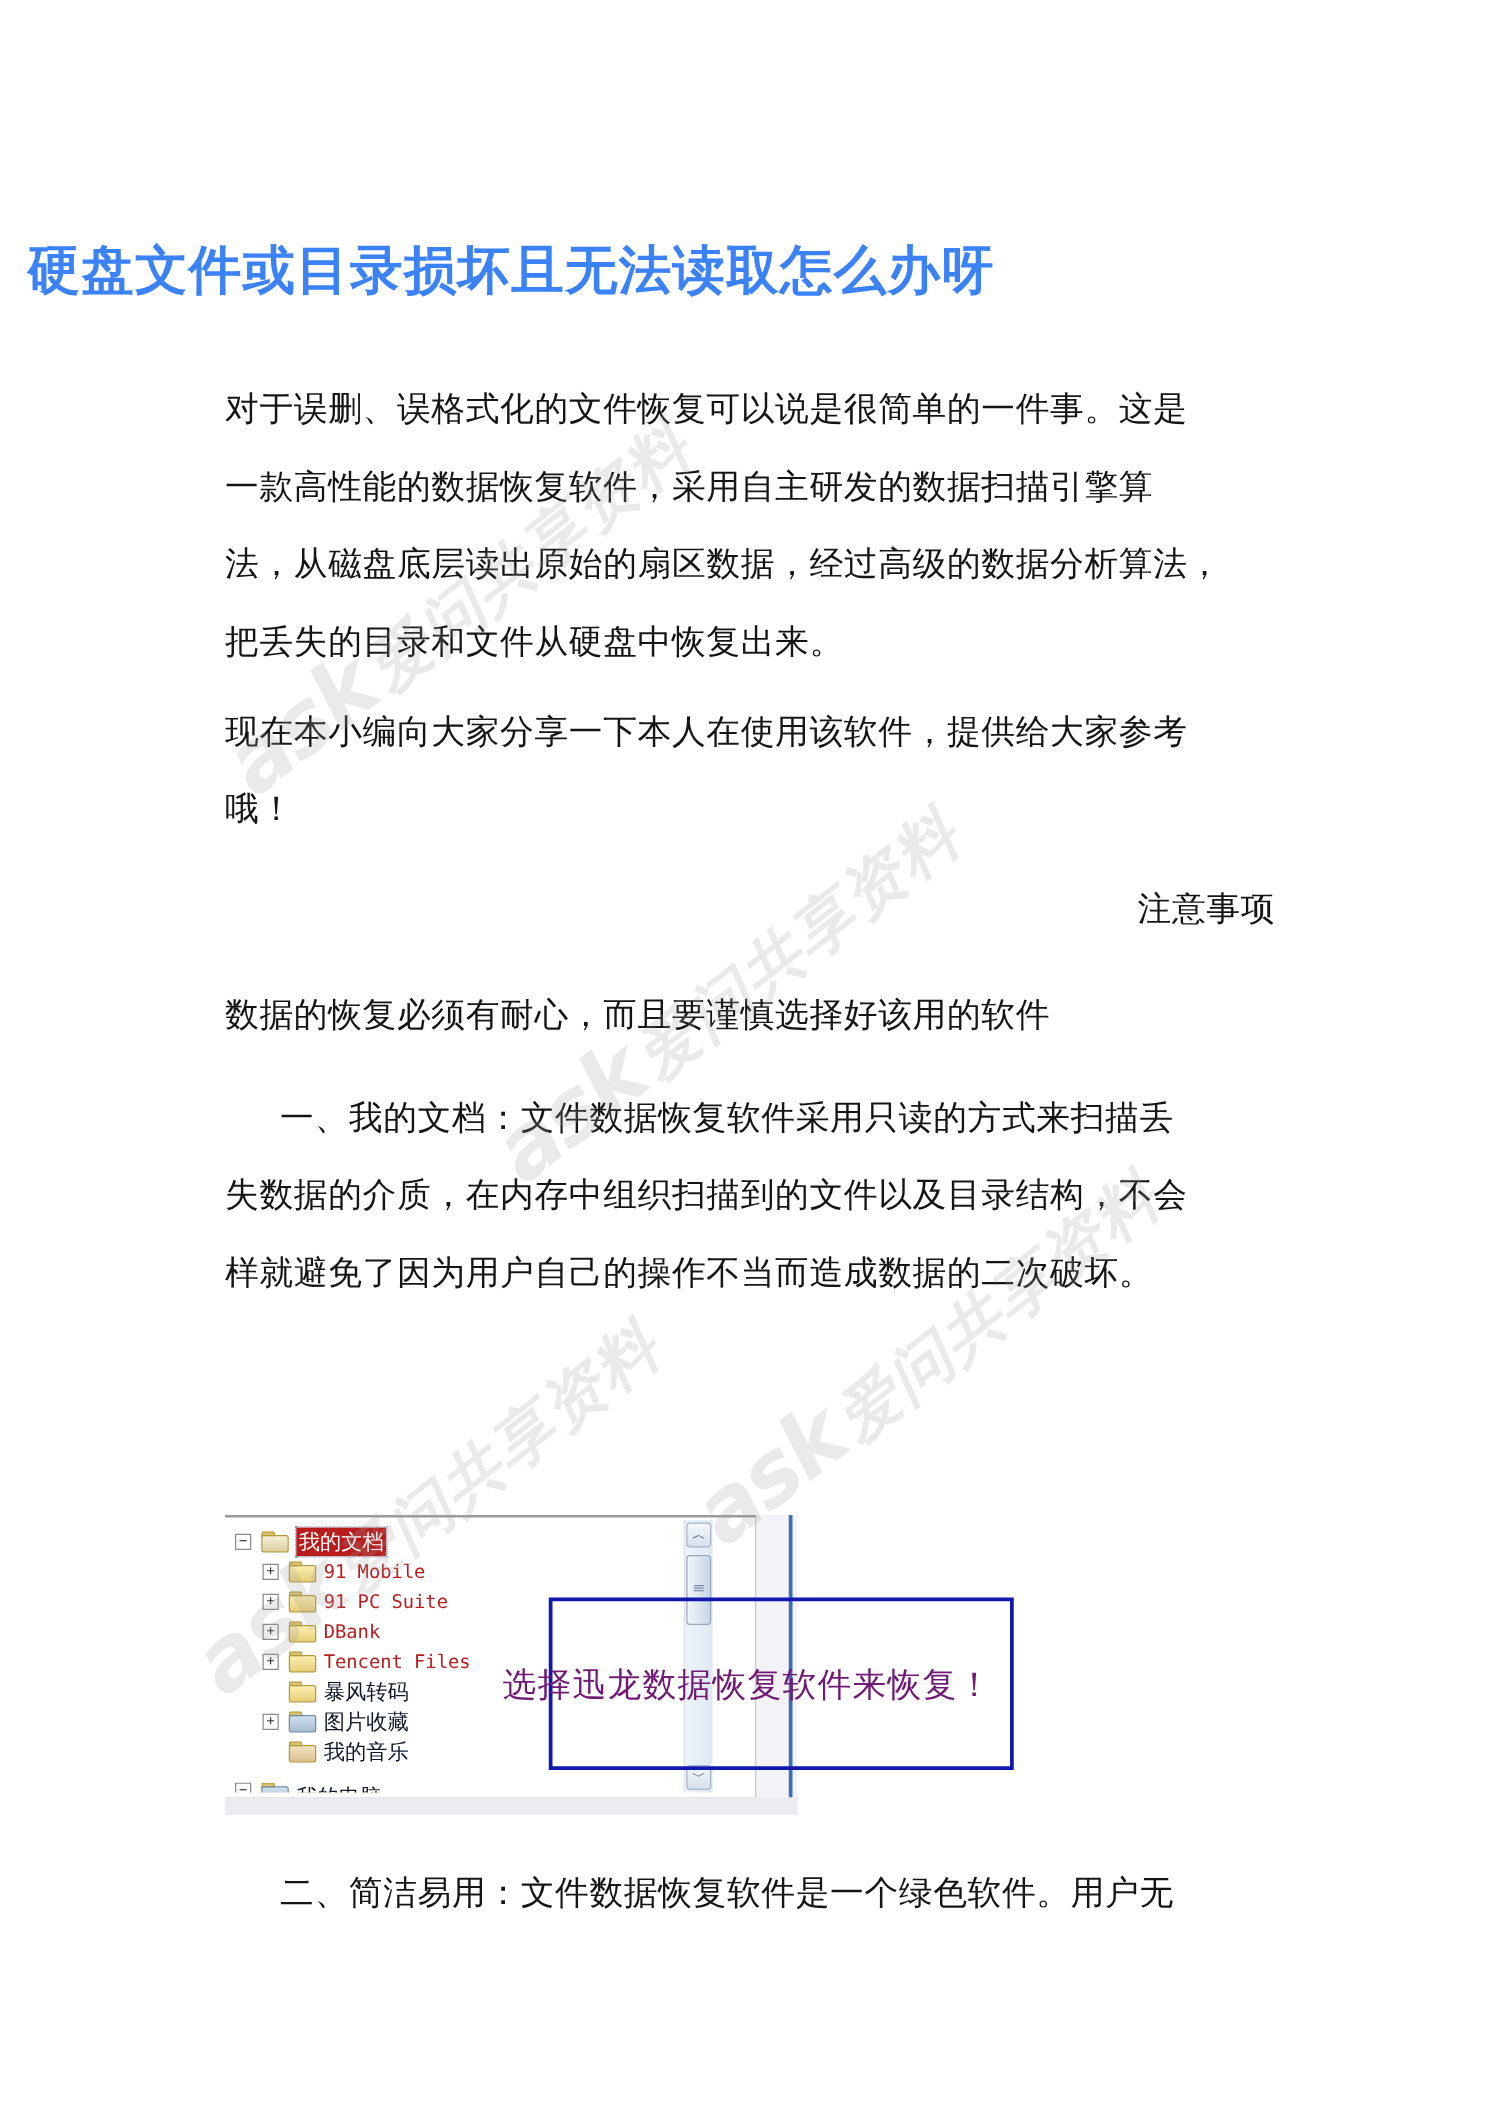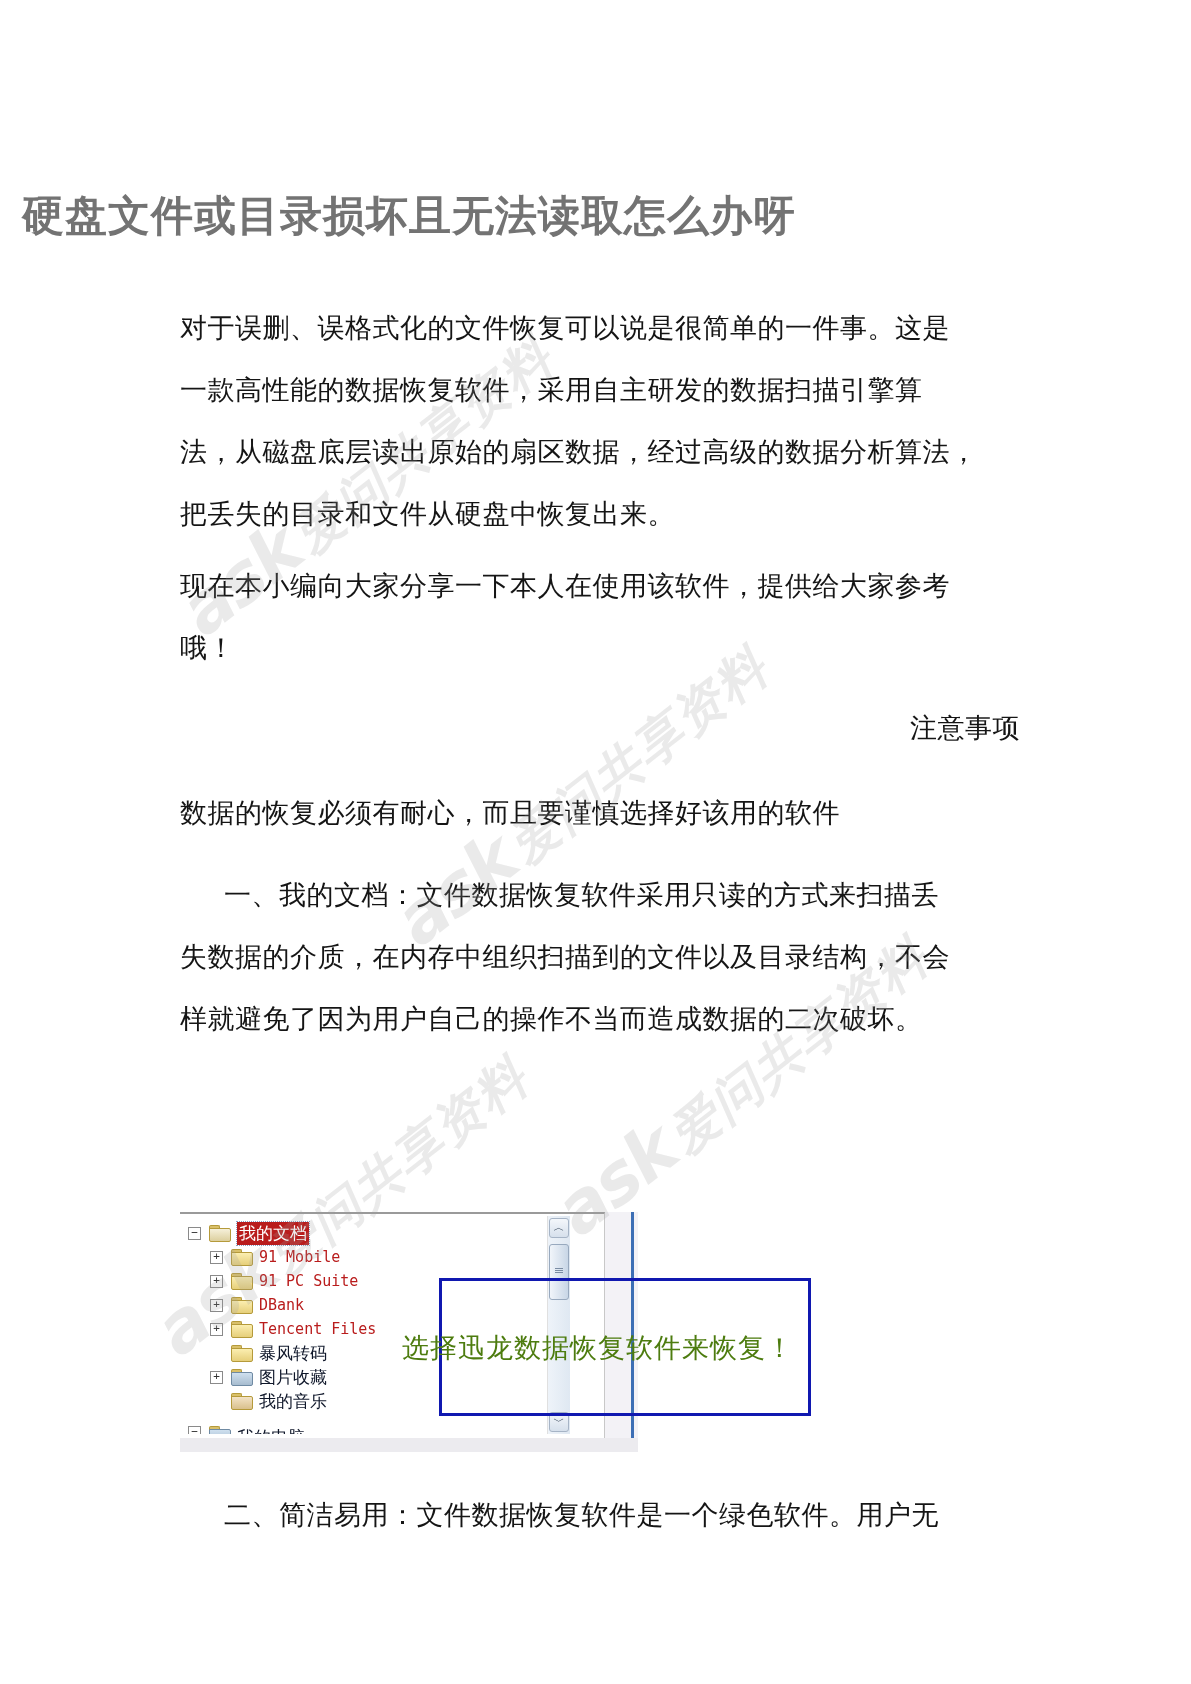--- a/index.html
+++ b/index.html
@@ -18,21 +18,21 @@
     .page-title {
       position: absolute;
       left: 22px;
       top: 186px;
       margin: 0;
       font-family: "DejaVu Sans", "Liberation Sans", sans-serif;
       font-weight: bold;
       font-size: 42px;
       line-height: 60px;
       letter-spacing: 1px;
-      color: #737373;
+      color: #3b82f6;
       white-space: nowrap;
     }
     .para {
       position: absolute;
       left: 180px;
       width: 840px;
       margin: 0;
       font-size: 27px;
       line-height: 62px;
       letter-spacing: 0.5px;
@@ -227,21 +227,21 @@
       box-sizing: border-box;
       z-index: 2;
     }
     .callout-text {
       position: absolute;
       left: 402px;
       top: 1330px;
       font-family: "DejaVu Serif", "Liberation Serif", serif;
       font-size: 27px;
       letter-spacing: 1px;
-      color: #4d7c0f;
+      color: #701a75;
       white-space: nowrap;
       z-index: 3;
       text-align: right;
     }
   </style>
 </head>
 <body>
 
 <h1 class="page-title">硬盘文件或目录损坏且无法读取怎么办呀</h1>
 

